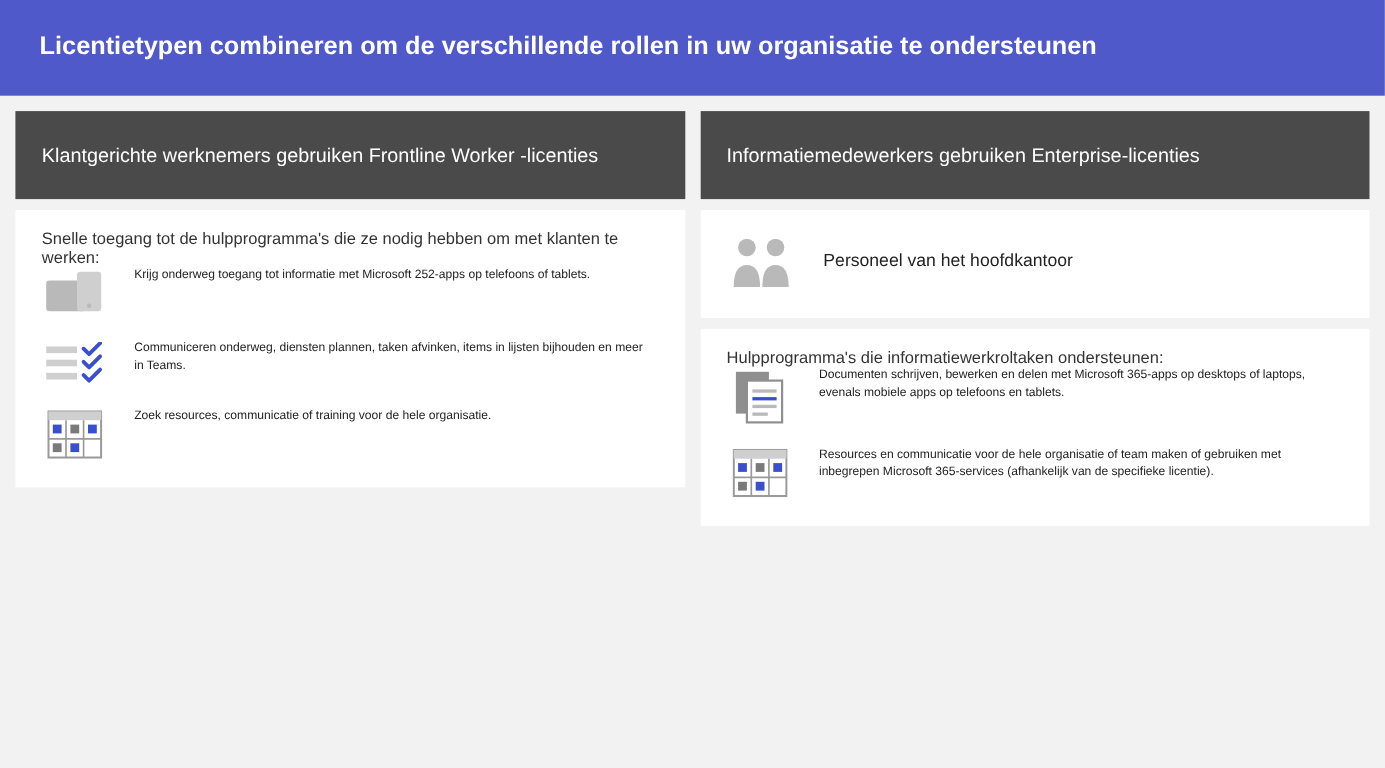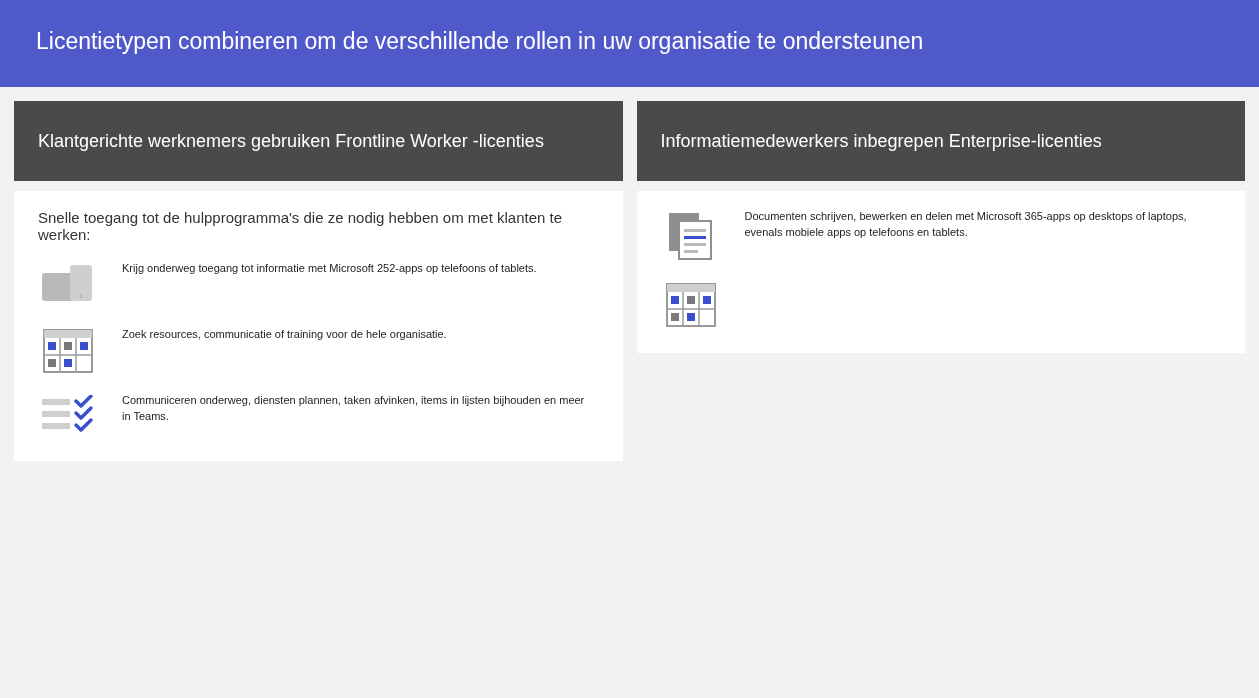--- a/index.html
+++ b/index.html
@@ -7,21 +7,21 @@
     font-family: "Segoe UI", Arial, sans-serif;
     background: #f2f2f2;
     width: 1259px;
     color: #333;
   }
   .banner {
     background: #5059c9;
     color: #fff;
     padding: 28px 36px 32px 36px;
     font-size: 23px;
-    font-weight: 400;
+    font-weight: 700;
   }
   .cols {
     display: flex;
     gap: 14px;
     padding: 14px;
     justify-content: space-between;
   }
   .col { flex: 1; display: flex; flex-direction: column; gap: 10px; }
   .col-head {
     background: #4a4a4a;
@@ -33,21 +33,20 @@
     align-items: center;
     line-height: 1.35;
   }
   .panel {
     background: #fff;
     padding: 18px 24px 22px 24px;
   }
   .intro {
     font-size: 15px;
     color: #333;
-    margin-bottom: 18px;
   }
   .row {
     display: flex;
     align-items: flex-start;
     gap: 24px;
     margin-bottom: 20px;
   }
   .row:last-child { margin-bottom: 4px; }
   .icon-slot {
     flex: 0 0 60px;
@@ -91,59 +90,73 @@
             <rect x="2" y="10" width="36" height="28" rx="3" fill="#b9b9b9"></rect>
             <rect x="30" y="2" width="22" height="36" rx="3" fill="#cfcfcf"></rect>
             <circle cx="41" cy="33" r="2" fill="#b9b9b9"></circle>
           </svg>
         </div>
         <div class="row-text">Krijg onderweg toegang tot informatie met Microsoft 252-apps op telefoons of tablets.</div>
       </div>
 
       <div class="row">
         <div class="icon-slot">
+          <svg width="56" height="40" viewBox="0 0 56 40">
+            <rect x="2" y="4" width="28" height="6" fill="#cfcfcf"></rect>
+            <rect x="2" y="16" width="28" height="6" fill="#cfcfcf"></rect>
+            <rect x="2" y="28" width="28" height="6" fill="#cfcfcf"></rect>
+            <path d="M36 6 l5 5 l10 -10" fill="none" stroke="#3a4fcf" stroke-width="3.5" stroke-linecap="round" stroke-linejoin="round"></path>
+            <path d="M36 18 l5 5 l10 -10" fill="none" stroke="#3a4fcf" stroke-width="3.5" stroke-linecap="round" stroke-linejoin="round"></path>
+            <path d="M36 30 l5 5 l10 -10" fill="none" stroke="#3a4fcf" stroke-width="3.5" stroke-linecap="round" stroke-linejoin="round"></path>
+          </svg>
+        </div>
+        <div class="row-text">Communiceren onderweg, diensten plannen, taken afvinken, items in lijsten bijhouden en meer in Teams.</div>
+      </div>
+
+      <div class="row">
+        <div class="icon-slot">
           <svg width="50" height="44" viewBox="0 0 50 44">
             <rect x="1" y="1" width="48" height="42" fill="#fff" stroke="#9a9a9a" stroke-width="2"></rect>
             <rect x="1" y="1" width="48" height="8" fill="#cfcfcf"></rect>
             <line x1="17" y1="9" x2="17" y2="43" stroke="#9a9a9a" stroke-width="1.5"></line>
             <line x1="33" y1="9" x2="33" y2="43" stroke="#9a9a9a" stroke-width="1.5"></line>
             <line x1="1" y1="26" x2="49" y2="26" stroke="#9a9a9a" stroke-width="1.5"></line>
             <rect x="5" y="13" width="8" height="8" fill="#3a4fcf"></rect>
             <rect x="21" y="13" width="8" height="8" fill="#7a7a7a"></rect>
             <rect x="37" y="13" width="8" height="8" fill="#3a4fcf"></rect>
             <rect x="5" y="30" width="8" height="8" fill="#7a7a7a"></rect>
             <rect x="21" y="30" width="8" height="8" fill="#3a4fcf"></rect>
           </svg>
         </div>
         <div class="row-text">Zoek resources, communicatie of training voor de hele organisatie.</div>
       </div>
-
-      <div class="row">
-        <div class="icon-slot">
-          <svg width="56" height="40" viewBox="0 0 56 40">
-            <rect x="2" y="4" width="28" height="6" fill="#cfcfcf"></rect>
-            <rect x="2" y="16" width="28" height="6" fill="#cfcfcf"></rect>
-            <rect x="2" y="28" width="28" height="6" fill="#cfcfcf"></rect>
-            <path d="M36 6 l5 5 l10 -10" fill="none" stroke="#3a4fcf" stroke-width="3.5" stroke-linecap="round" stroke-linejoin="round"></path>
-            <path d="M36 18 l5 5 l10 -10" fill="none" stroke="#3a4fcf" stroke-width="3.5" stroke-linecap="round" stroke-linejoin="round"></path>
-            <path d="M36 30 l5 5 l10 -10" fill="none" stroke="#3a4fcf" stroke-width="3.5" stroke-linecap="round" stroke-linejoin="round"></path>
-          </svg>
-        </div>
-        <div class="row-text">Communiceren onderweg, diensten plannen, taken afvinken, items in lijsten bijhouden en meer in Teams.</div>
-      </div>
     </div>
   </div>
 
   <div class="col">
     <div class="col-head">
-      <span>Informatiemedewerkers inbegrepen Enterprise-licenties</span>
+      <span>Informatiemedewerkers gebruiken Enterprise-licenties</span>
     </div>
 
+    <div class="panel persona-panel">
+      <div class="row">
+        <div class="icon-slot">
+          <svg width="64" height="56" viewBox="0 0 64 56">
+            <circle cx="18" cy="14" r="8" fill="#b9b9b9"></circle>
+            <path d="M6 50 Q6 30 18 30 Q30 30 30 50 Z" fill="#b9b9b9"></path>
+            <circle cx="44" cy="14" r="8" fill="#b9b9b9"></circle>
+            <path d="M32 50 Q32 30 44 30 Q56 30 56 50 Z" fill="#b9b9b9"></path>
+          </svg>
+        </div>
+        <div class="row-text">Personeel van het hoofdkantoor</div>
+      </div>
+    </div>
 
     <div class="panel">
+      <div class="intro">Hulpprogramma's die informatiewerkroltaken ondersteunen:</div>
 
       <div class="row">
         <div class="icon-slot">
           <svg width="52" height="50" viewBox="0 0 52 50">
             <rect x="4" y="2" width="30" height="38" fill="#8f8f8f"></rect>
             <rect x="14" y="10" width="32" height="38" fill="#fff" stroke="#8f8f8f" stroke-width="2"></rect>
             <rect x="19" y="18" width="22" height="3" fill="#b9b9b9"></rect>
             <rect x="19" y="25" width="22" height="3" fill="#3a4fcf"></rect>
             <rect x="19" y="32" width="22" height="3" fill="#b9b9b9"></rect>
             <rect x="19" y="39" width="14" height="3" fill="#b9b9b9"></rect>
@@ -161,17 +174,18 @@
             <line x1="17" y1="9" x2="17" y2="43" stroke="#9a9a9a" stroke-width="1.5"></line>
             <line x1="33" y1="9" x2="33" y2="43" stroke="#9a9a9a" stroke-width="1.5"></line>
             <line x1="1" y1="26" x2="49" y2="26" stroke="#9a9a9a" stroke-width="1.5"></line>
             <rect x="5" y="13" width="8" height="8" fill="#3a4fcf"></rect>
             <rect x="21" y="13" width="8" height="8" fill="#7a7a7a"></rect>
             <rect x="37" y="13" width="8" height="8" fill="#3a4fcf"></rect>
             <rect x="5" y="30" width="8" height="8" fill="#7a7a7a"></rect>
             <rect x="21" y="30" width="8" height="8" fill="#3a4fcf"></rect>
           </svg>
         </div>
+        <div class="row-text">Resources en communicatie voor de hele organisatie of team maken of gebruiken met inbegrepen Microsoft 365-services (afhankelijk van de specifieke licentie).</div>
       </div>
     </div>
   </div>
 
 </div>
 
 </body></html>

